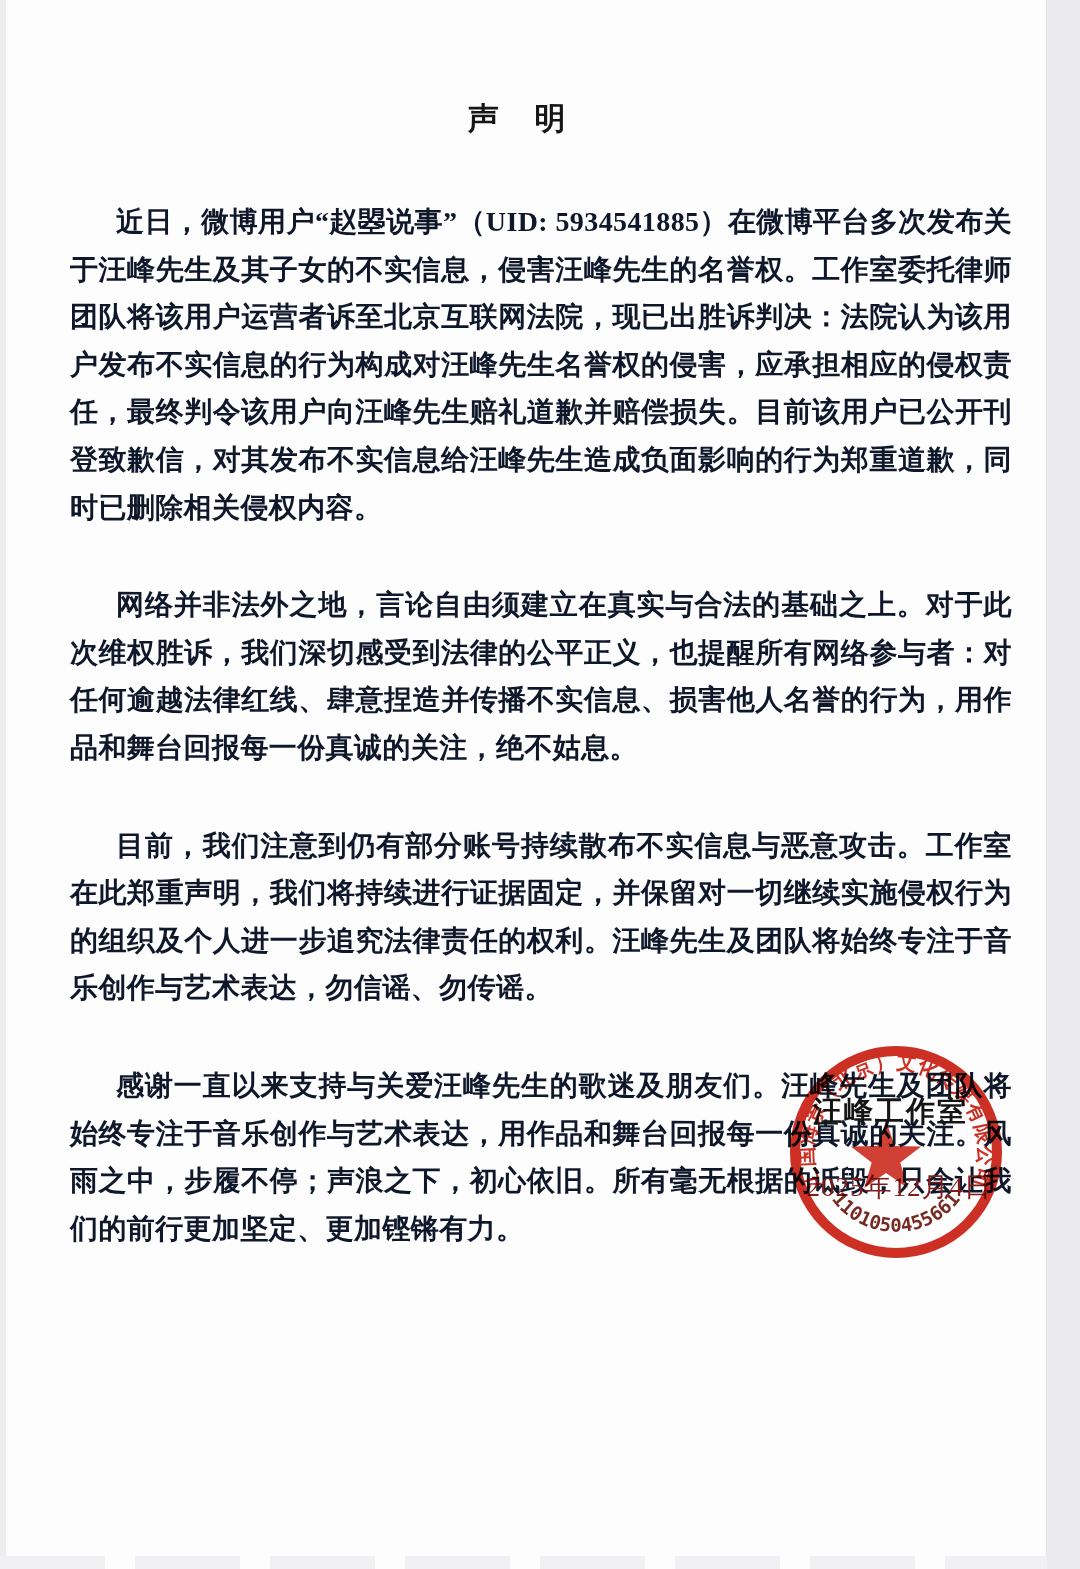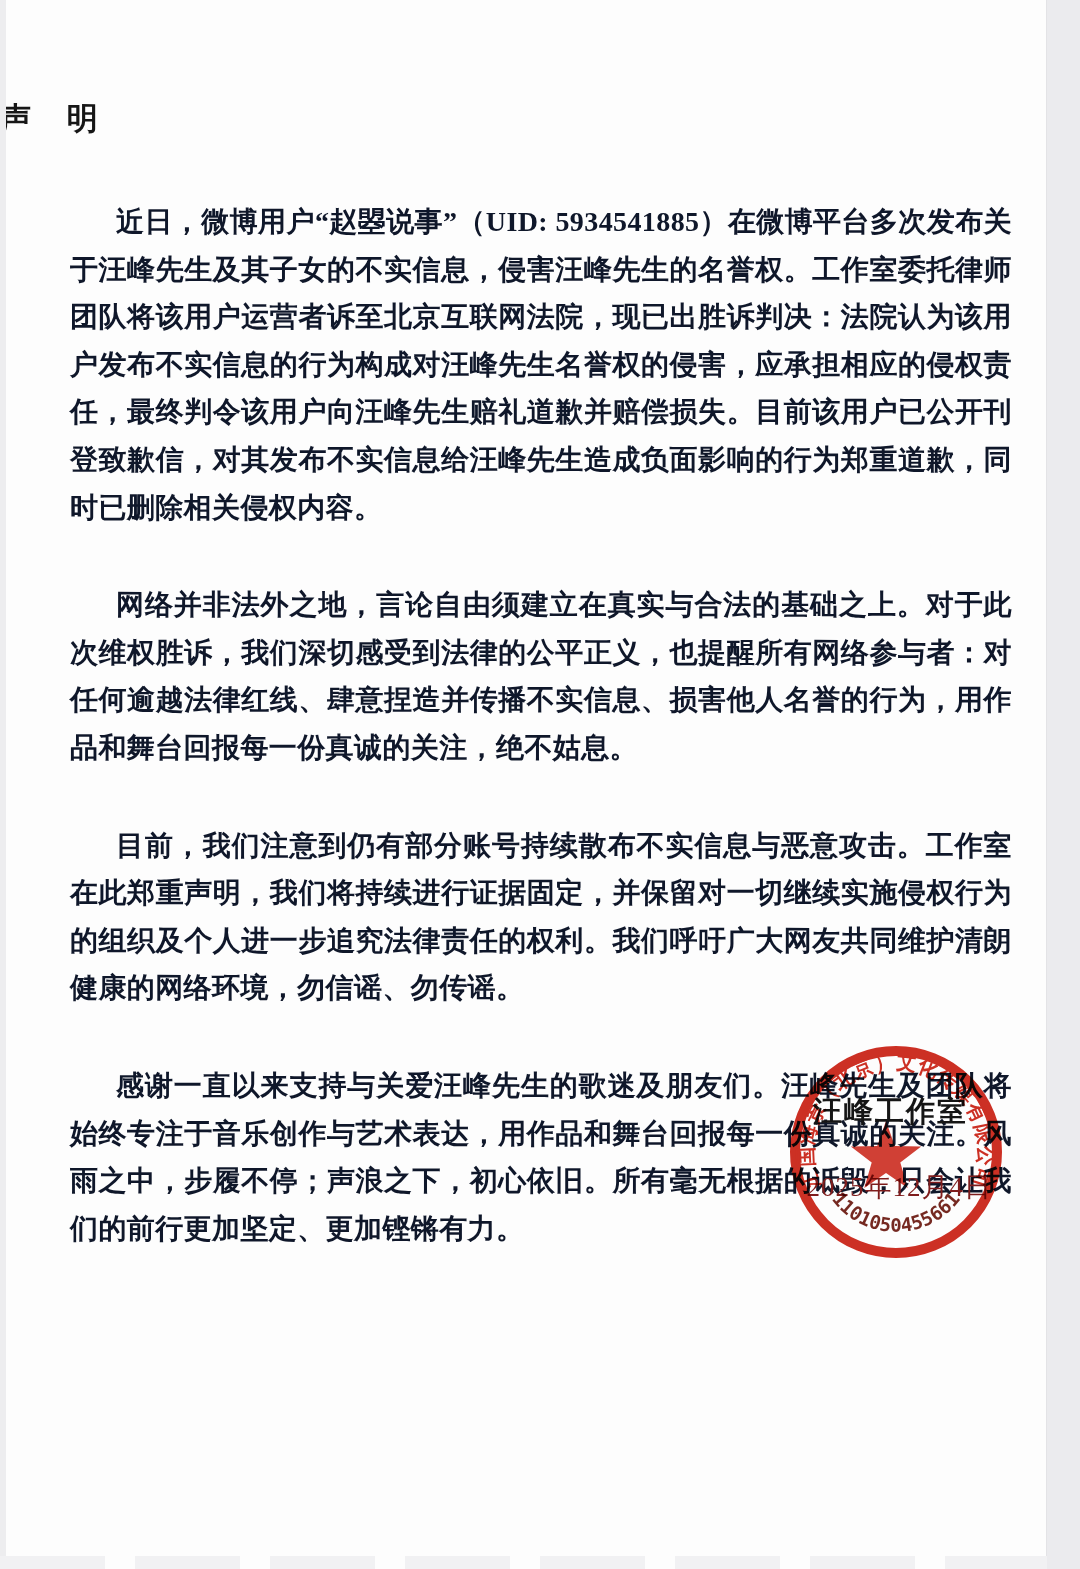--- a/index.html
+++ b/index.html
@@ -13,21 +13,21 @@
   }
   .page{position:absolute;inset:0;background:#fdfdfd;}
   .edge-left{position:absolute;left:0;top:0;bottom:0;width:6px;background:#ededef;}
   .edge-right{position:absolute;right:0;top:0;bottom:0;width:33px;background:#ebebee;border-left:1px solid #e3e3e6;}
   .watermark-strip{
     position:absolute;left:0;right:33px;bottom:0;height:13px;
     background:repeating-linear-gradient(90deg,#f1f1f3 0 105px,rgba(0,0,0,0) 105px 135px);
   }
   .doc-title{
     position:absolute;top:98px;left:0;width:1047px;
-    text-align:left;
+    text-align:center;
     font-size:31px;font-weight:700;
     letter-spacing:14px;
     color:#161616;
   }
   .content{
     position:absolute;left:70px;top:198px;width:942px;
   }
   .content p{
     margin:0 0 50px 0;
     font-size:28px;
@@ -59,21 +59,21 @@
 </head>
 <body>
 
 <div class="page">
 
   <div class="doc-title">声 明</div>
 
   <div class="content">
     <p>近日，微博用户“赵曌说事”（UID: 5934541885）在微博平台多次发布关于汪峰先生及其子女的不实信息，侵害汪峰先生的名誉权。工作室委托律师团队将该用户运营者诉至北京互联网法院，现已出胜诉判决：法院认为该用户发布不实信息的行为构成对汪峰先生名誉权的侵害，应承担相应的侵权责任，最终判令该用户向汪峰先生赔礼道歉并赔偿损失。目前该用户已公开刊登致歉信，对其发布不实信息给汪峰先生造成负面影响的行为郑重道歉，同时已删除相关侵权内容。</p>
     <p>网络并非法外之地，言论自由须建立在真实与合法的基础之上。对于此次维权胜诉，我们深切感受到法律的公平正义，也提醒所有网络参与者：对任何逾越法律红线、肆意捏造并传播不实信息、损害他人名誉的行为，用作品和舞台回报每一份真诚的关注，绝不姑息。</p>
-    <p>目前，我们注意到仍有部分账号持续散布不实信息与恶意攻击。工作室在此郑重声明，我们将持续进行证据固定，并保留对一切继续实施侵权行为的组织及个人进一步追究法律责任的权利。我们呼吁广大网友共同维护清朗健康的网络环境，勿信谣、勿传谣。</p>
+    <p>目前，我们注意到仍有部分账号持续散布不实信息与恶意攻击。工作室在此郑重声明，我们将持续进行证据固定，并保留对一切继续实施侵权行为的组织及个人进一步追究法律责任的权利。汪峰先生及团队将始终专注于音乐创作与艺术表达，勿信谣、勿传谣。</p>
     <p>感谢一直以来支持与关爱汪峰先生的歌迷及朋友们。汪峰先生及团队将始终专注于音乐创作与艺术表达，用作品和舞台回报每一份真诚的关注。风雨之中，步履不停；声浪之下，初心依旧。所有毫无根据的诋毁，只会让我们的前行更加坚定、更加铿锵有力。</p>
   </div>
 
   <div class="sig-name">汪峰工作室</div>
   <div class="sig-date">2025年12月4日</div>
 
   <svg class="seal" viewBox="0 0 240 240" aria-hidden="true">
 
     <circle cx="120" cy="120" r="101" fill="none" stroke-width="10" stroke="#cc2418"></circle>
 

